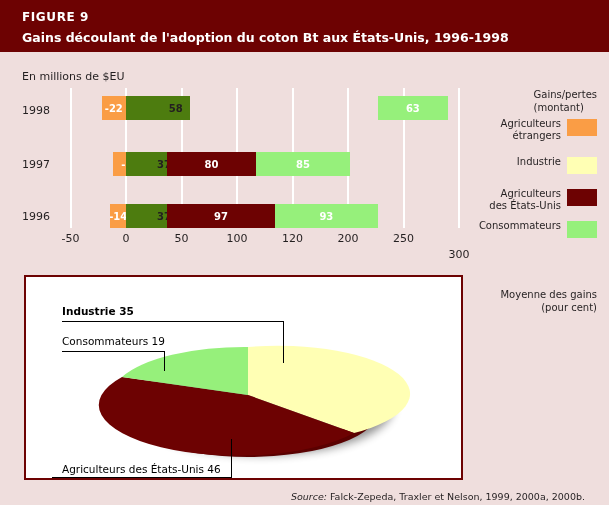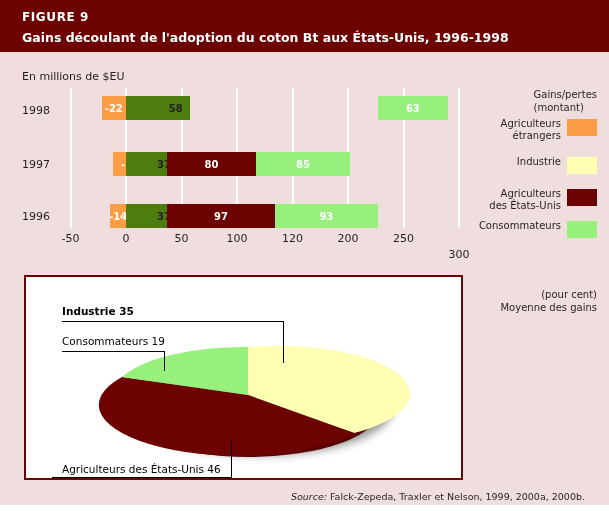--- a/index.html
+++ b/index.html
@@ -227,20 +227,20 @@
     <div class="callout-line" style="left:36px;top:74px;width:103px;height:1px;"></div>
     <div class="callout-line" style="left:138px;top:74px;width:1px;height:20px;"></div>
 
     <div class="callout-text" style="left:36px;top:186px;">Agriculteurs des États-Unis 46</div>
     <div class="callout-line" style="left:26px;top:200px;width:180px;height:1px;"></div>
     <div class="callout-line" style="left:205px;top:162px;width:1px;height:38px;"></div>
   </div>
 </div>
 
 <div id="pie-right-label">
+  <div>Moyenne des gains</div>
   <div>(pour cent)</div>
-  <div>Moyenne des gains</div>
 </div>
 
 <div id="source">
   <span class="src-word">Source:</span><span> Falck-Zepeda, Traxler et Nelson, 1999, 2000a, 2000b.</span>
 </div>
 <div id="bottom-white"></div>
 
 </body></html>

